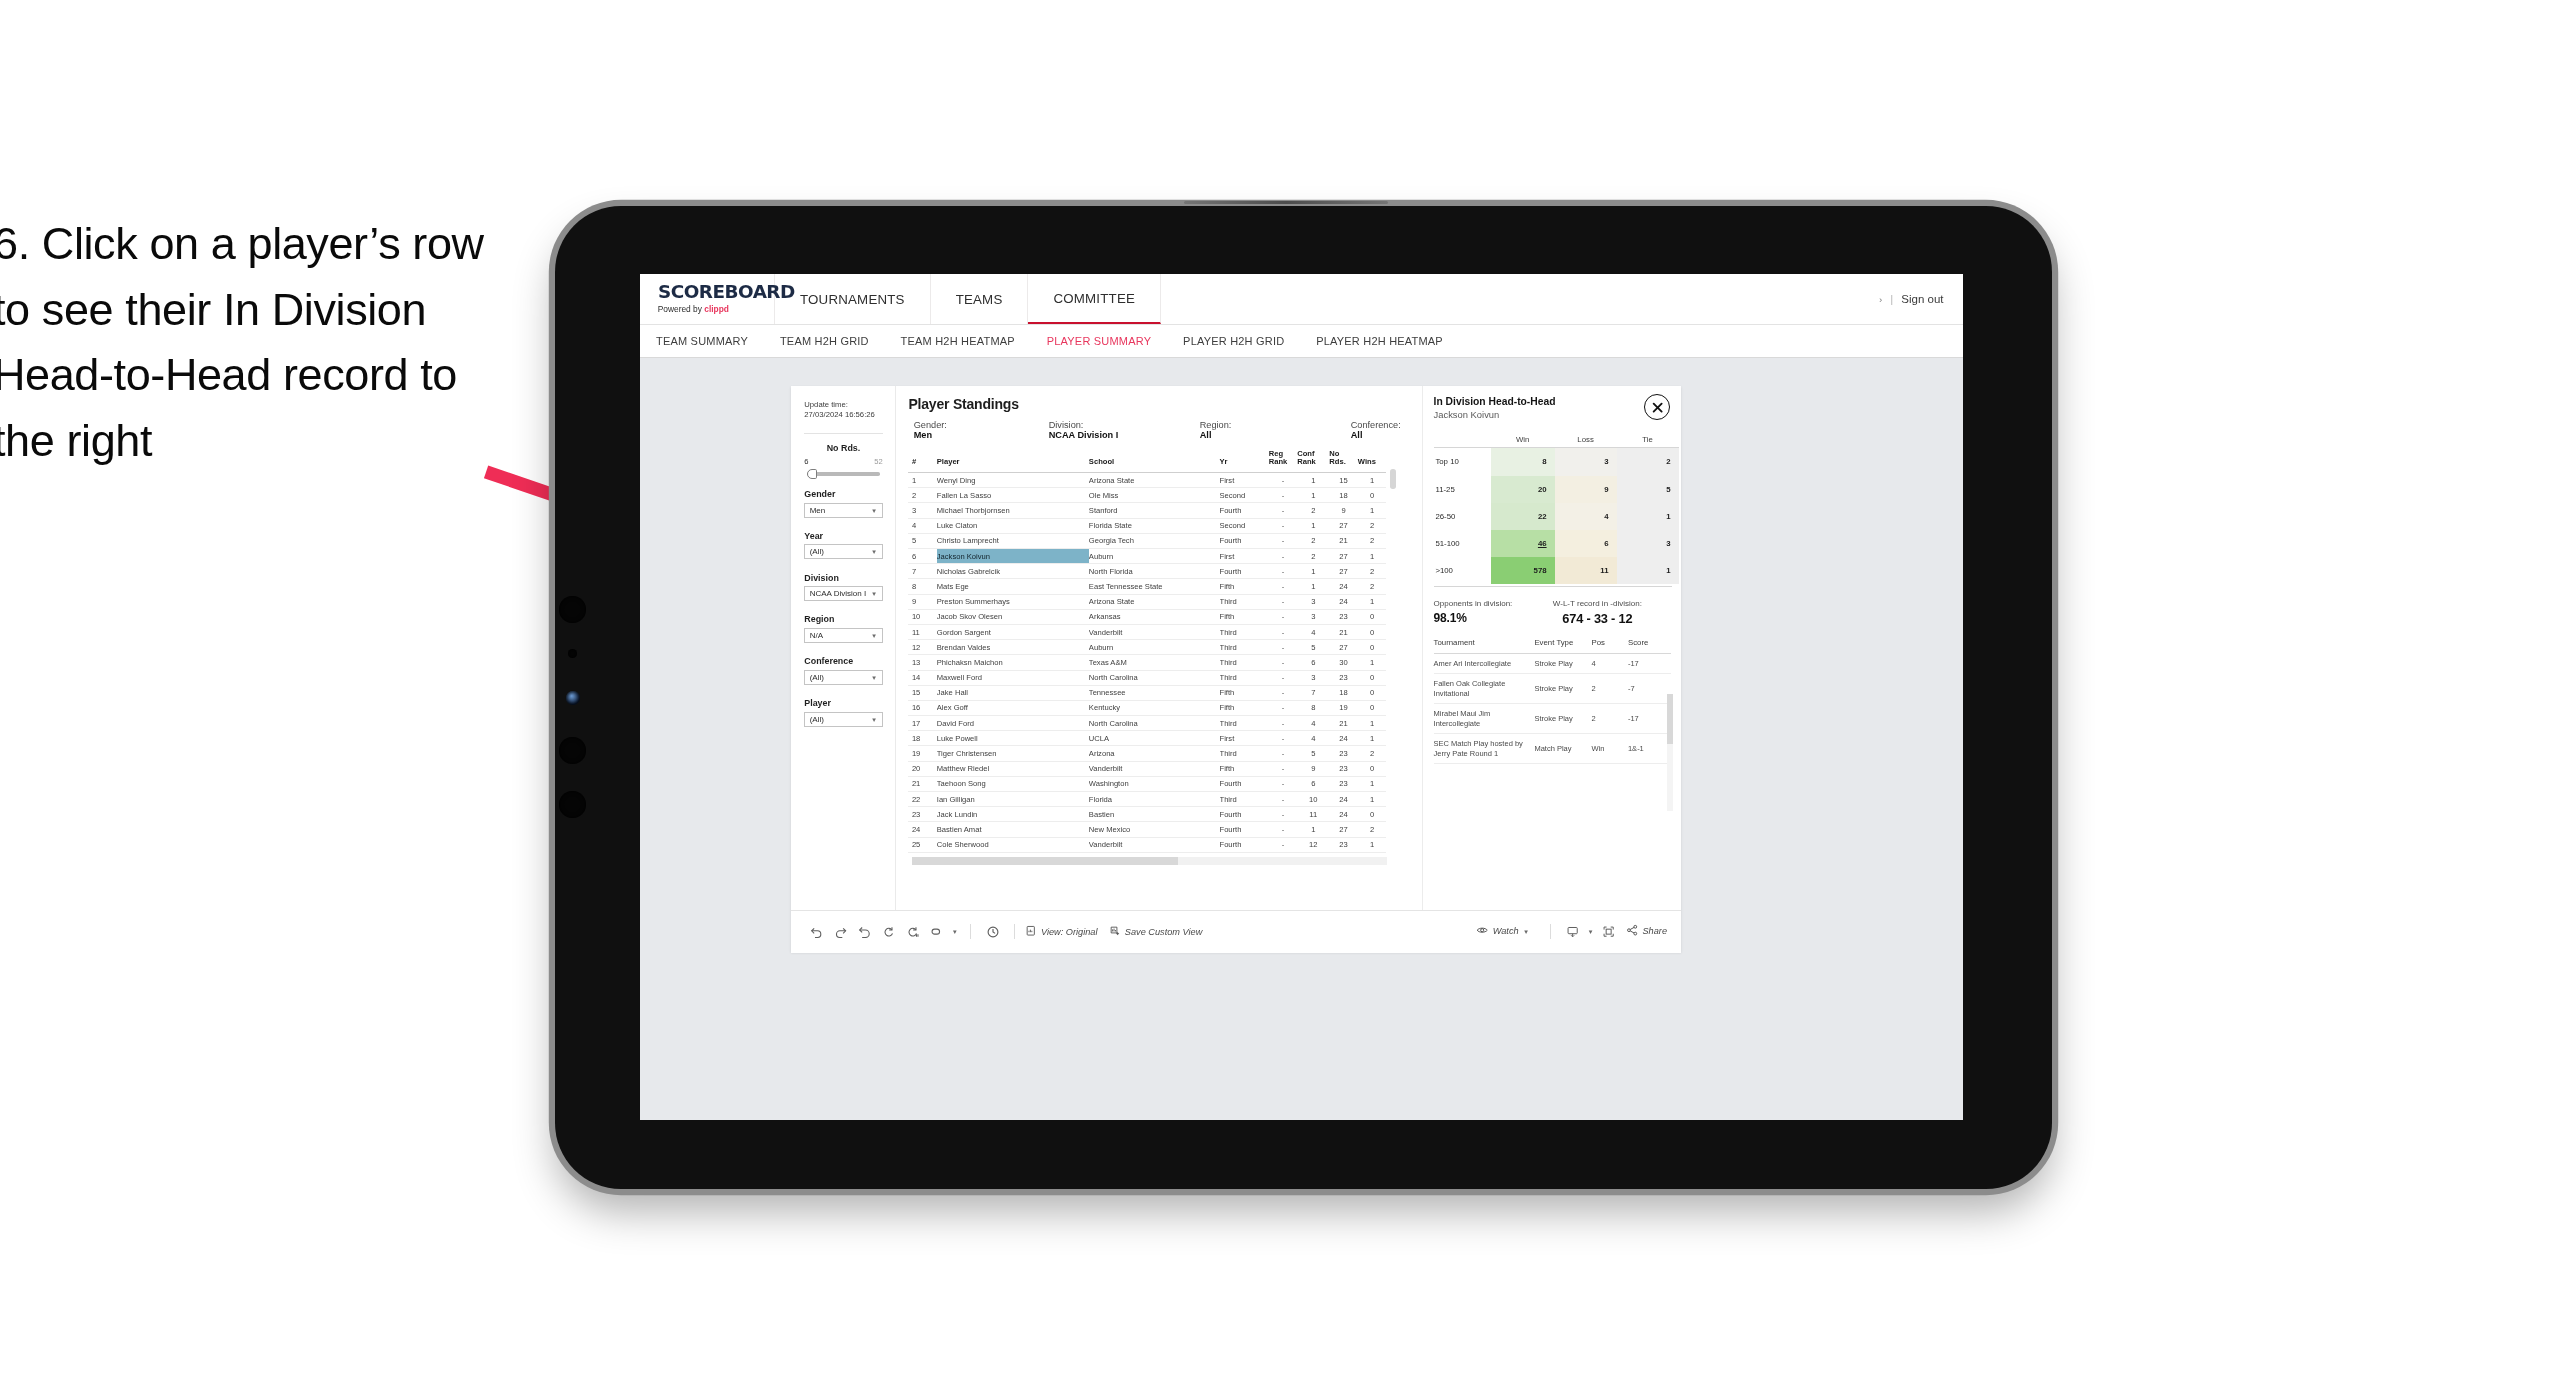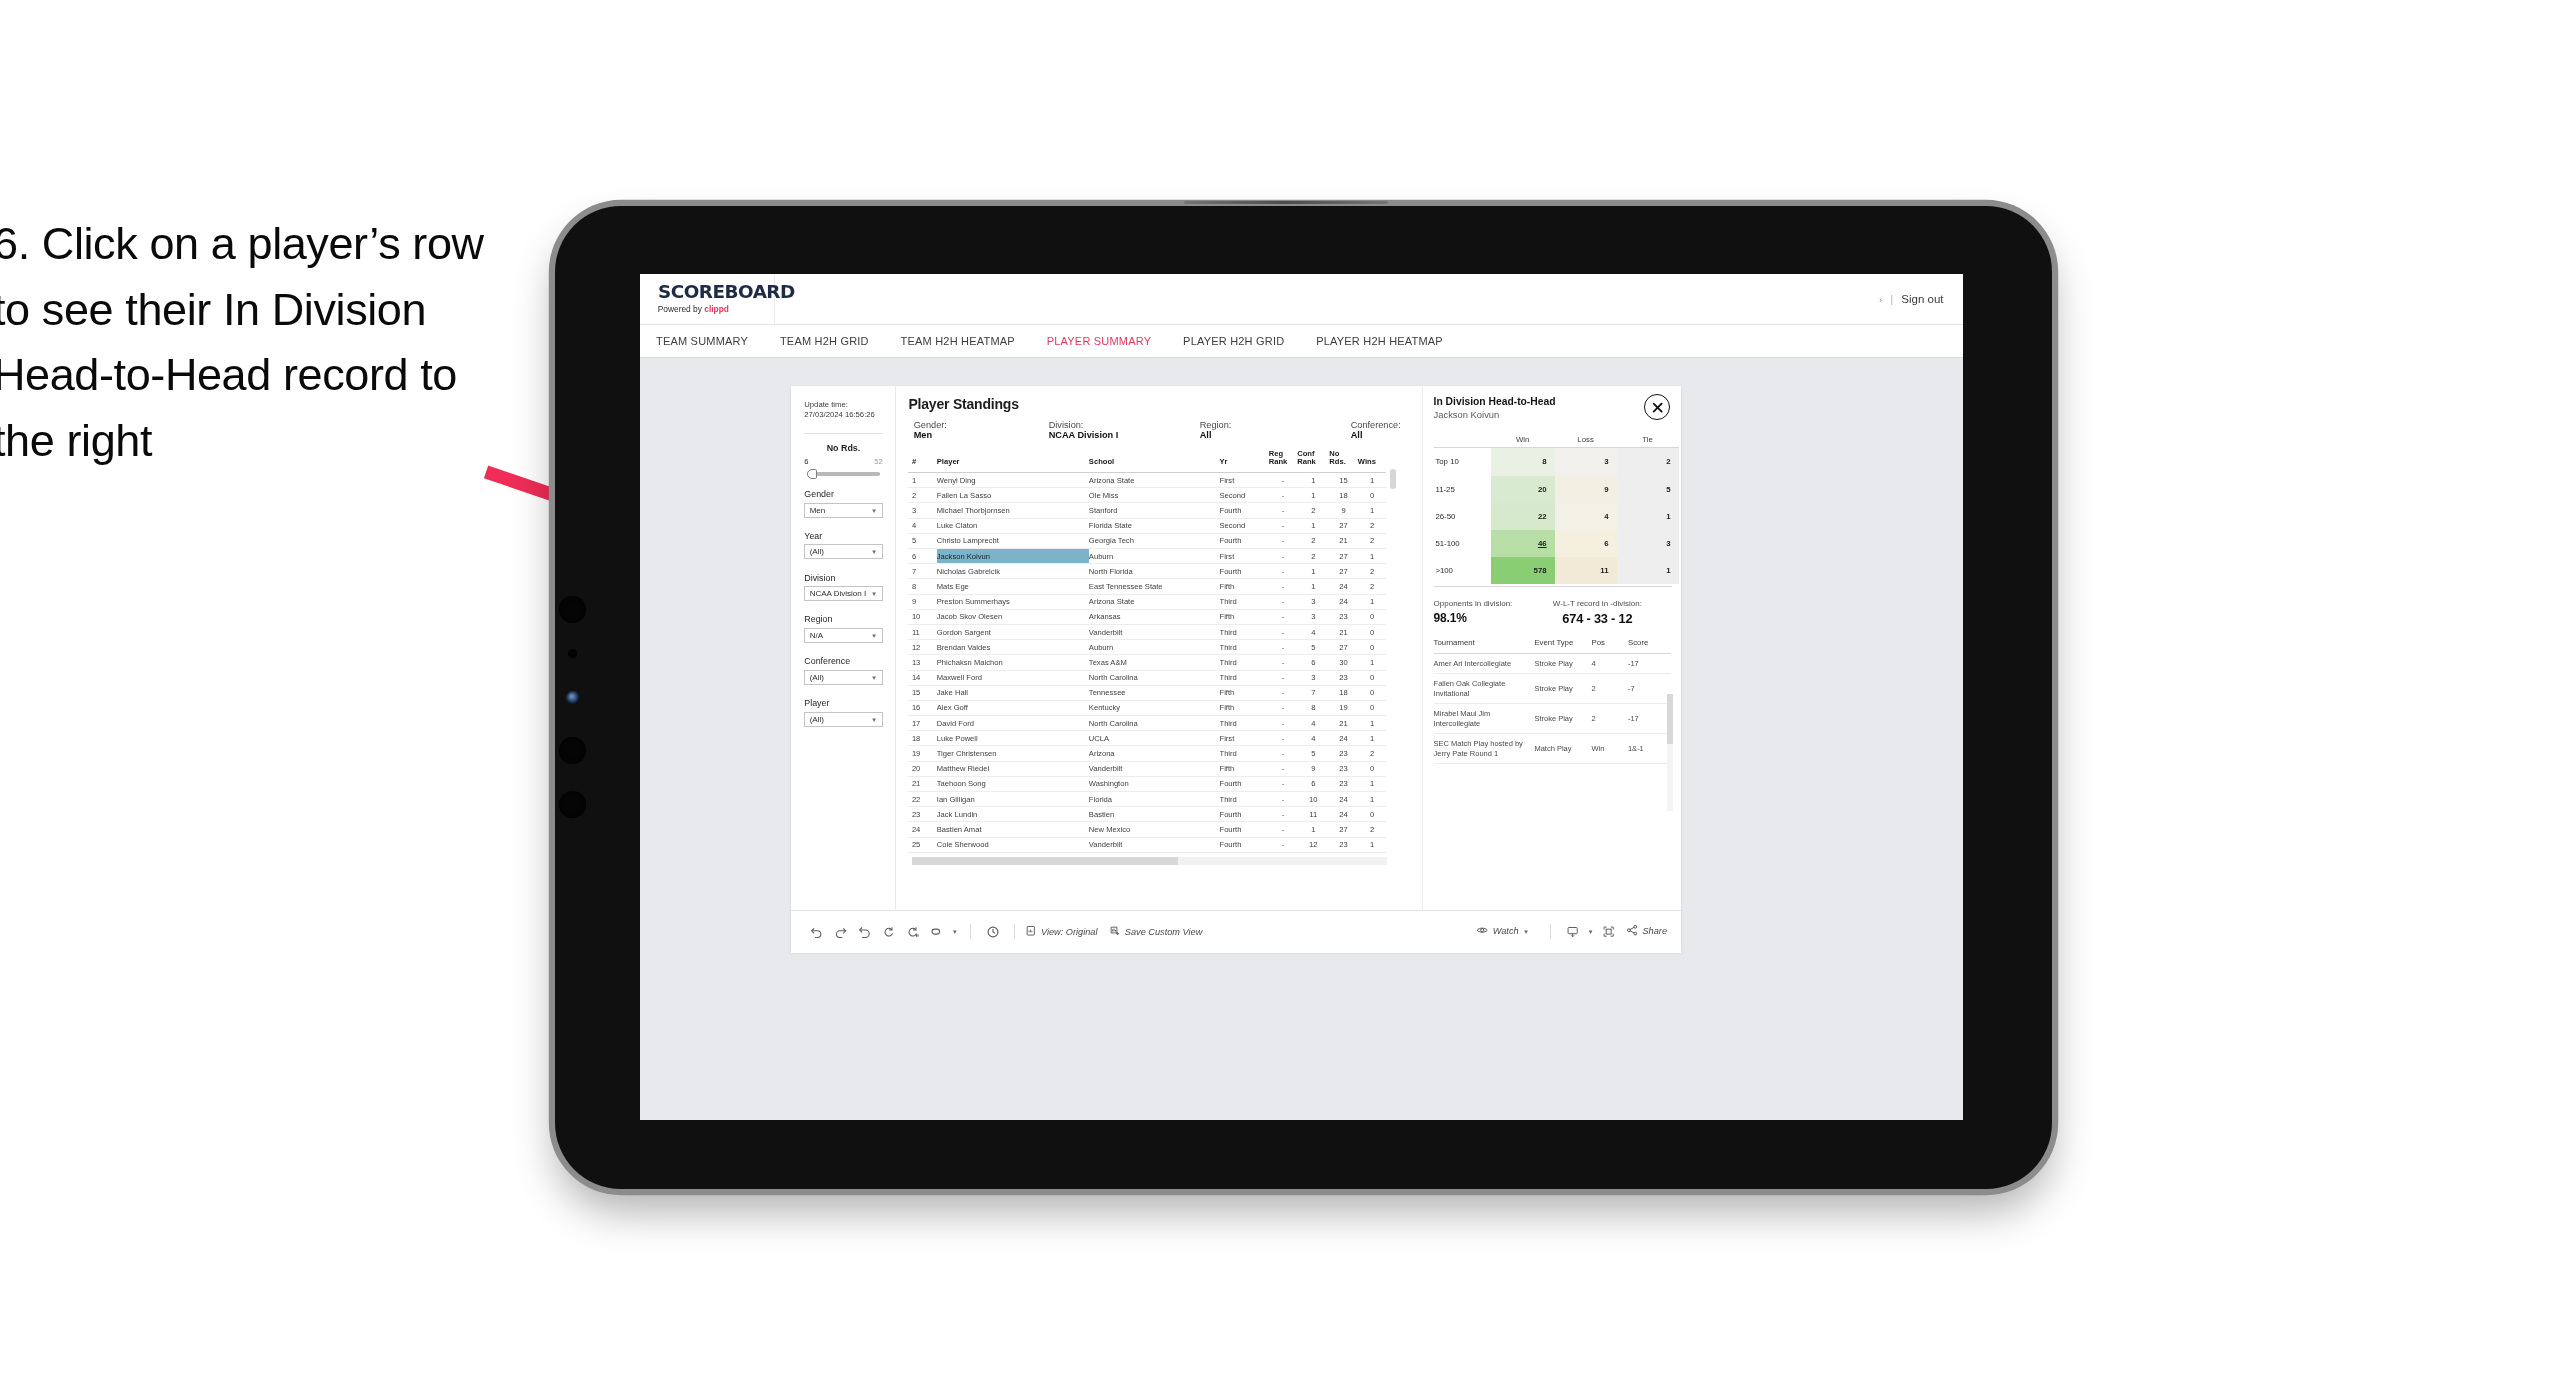--- a/index.html
+++ b/index.html
@@ -79,21 +79,21 @@
         border-right:0.9px solid #eaeaea;}
   .upd{font-size:7.7px;color:#3c3c3c;line-height:1.42;}
   .rail-rule{height:0.9px;background:#e3e3e3;margin:11.5px 0 8.9px;}
   .slider-title{font-size:8.9px;font-weight:700;color:#1f1f1f;text-align:center;margin-bottom:4.4px;}
   .slider-vals{display:flex;justify-content:space-between;font-size:7.6px;color:#2b2b2b;}
   .slider-vals .max{color:#9a9a9a;}
   .track{position:relative;height:3.5px;background:#b9b9b9;border-radius:1.8px;margin:6.2px 2.7px 0 2.7px;}
   .knob{position:absolute;left:0;top:-3.5px;width:9.7px;height:10.6px;background:#fff;
         border:1.2px solid #7d7d7d;border-radius:5.3px 1.8px 1.8px 5.3px;box-sizing:border-box;}
   .fgroup{margin-top:13.3px;}
-  .flabel{font-size:8.9px;font-weight:400;color:#1f1f1f;margin-bottom:3.5px;}
+  .flabel{font-size:8.9px;font-weight:700;color:#1f1f1f;margin-bottom:3.5px;}
   .fsel{height:15px;border:0.9px solid #c4c4c4;background:#fff;display:flex;align-items:center;
         padding:0 4.4px;font-size:8px;color:#2b2b2b;box-sizing:border-box;position:relative;}
   .fsel .cv{flex:1;overflow:hidden;white-space:nowrap;}
   .fsel .car{font-size:6.2px;color:#6d6d6d;}
 
   
   .main{flex:1;position:relative;padding:10.6px 0 0 12.4px;box-sizing:border-box;min-width:0;}
   .ptitle{font-size:14px;font-weight:700;color:#1d1d1d;letter-spacing:-0.2px;}
   .pmeta{display:flex;margin:8px 0 9.7px 5.3px;font-size:9.2px;color:#4a4a4a;}
   .pmeta span{display:block;}
@@ -185,20 +185,25 @@
     <div class="cam-dot cam-c"></div>
     <div class="cam-dot cam-d"></div>
     <div class="cam-dot cam-e"></div>
 
     <div class="screen">
 
       <div class="topbar">
         <div class="brand">
           <div class="brand-word">SCOREBOARD</div>
           <div class="brand-sub"><span>Powered by </span><b>clippd</b></div>
+        </div>
+        <div class="navtabs">
+          <div class="navtab">TOURNAMENTS</div>
+          <div class="navtab">TEAMS</div>
+          <div class="navtab active">COMMITTEE</div>
         </div>
         <div class="signout">
           <span class="chev">›</span>
           <span class="sep">|</span>
           <span>Sign out</span>
         </div>
       </div>
 
       <div class="subbar">
         <div class="subtab">TEAM SUMMARY</div>

